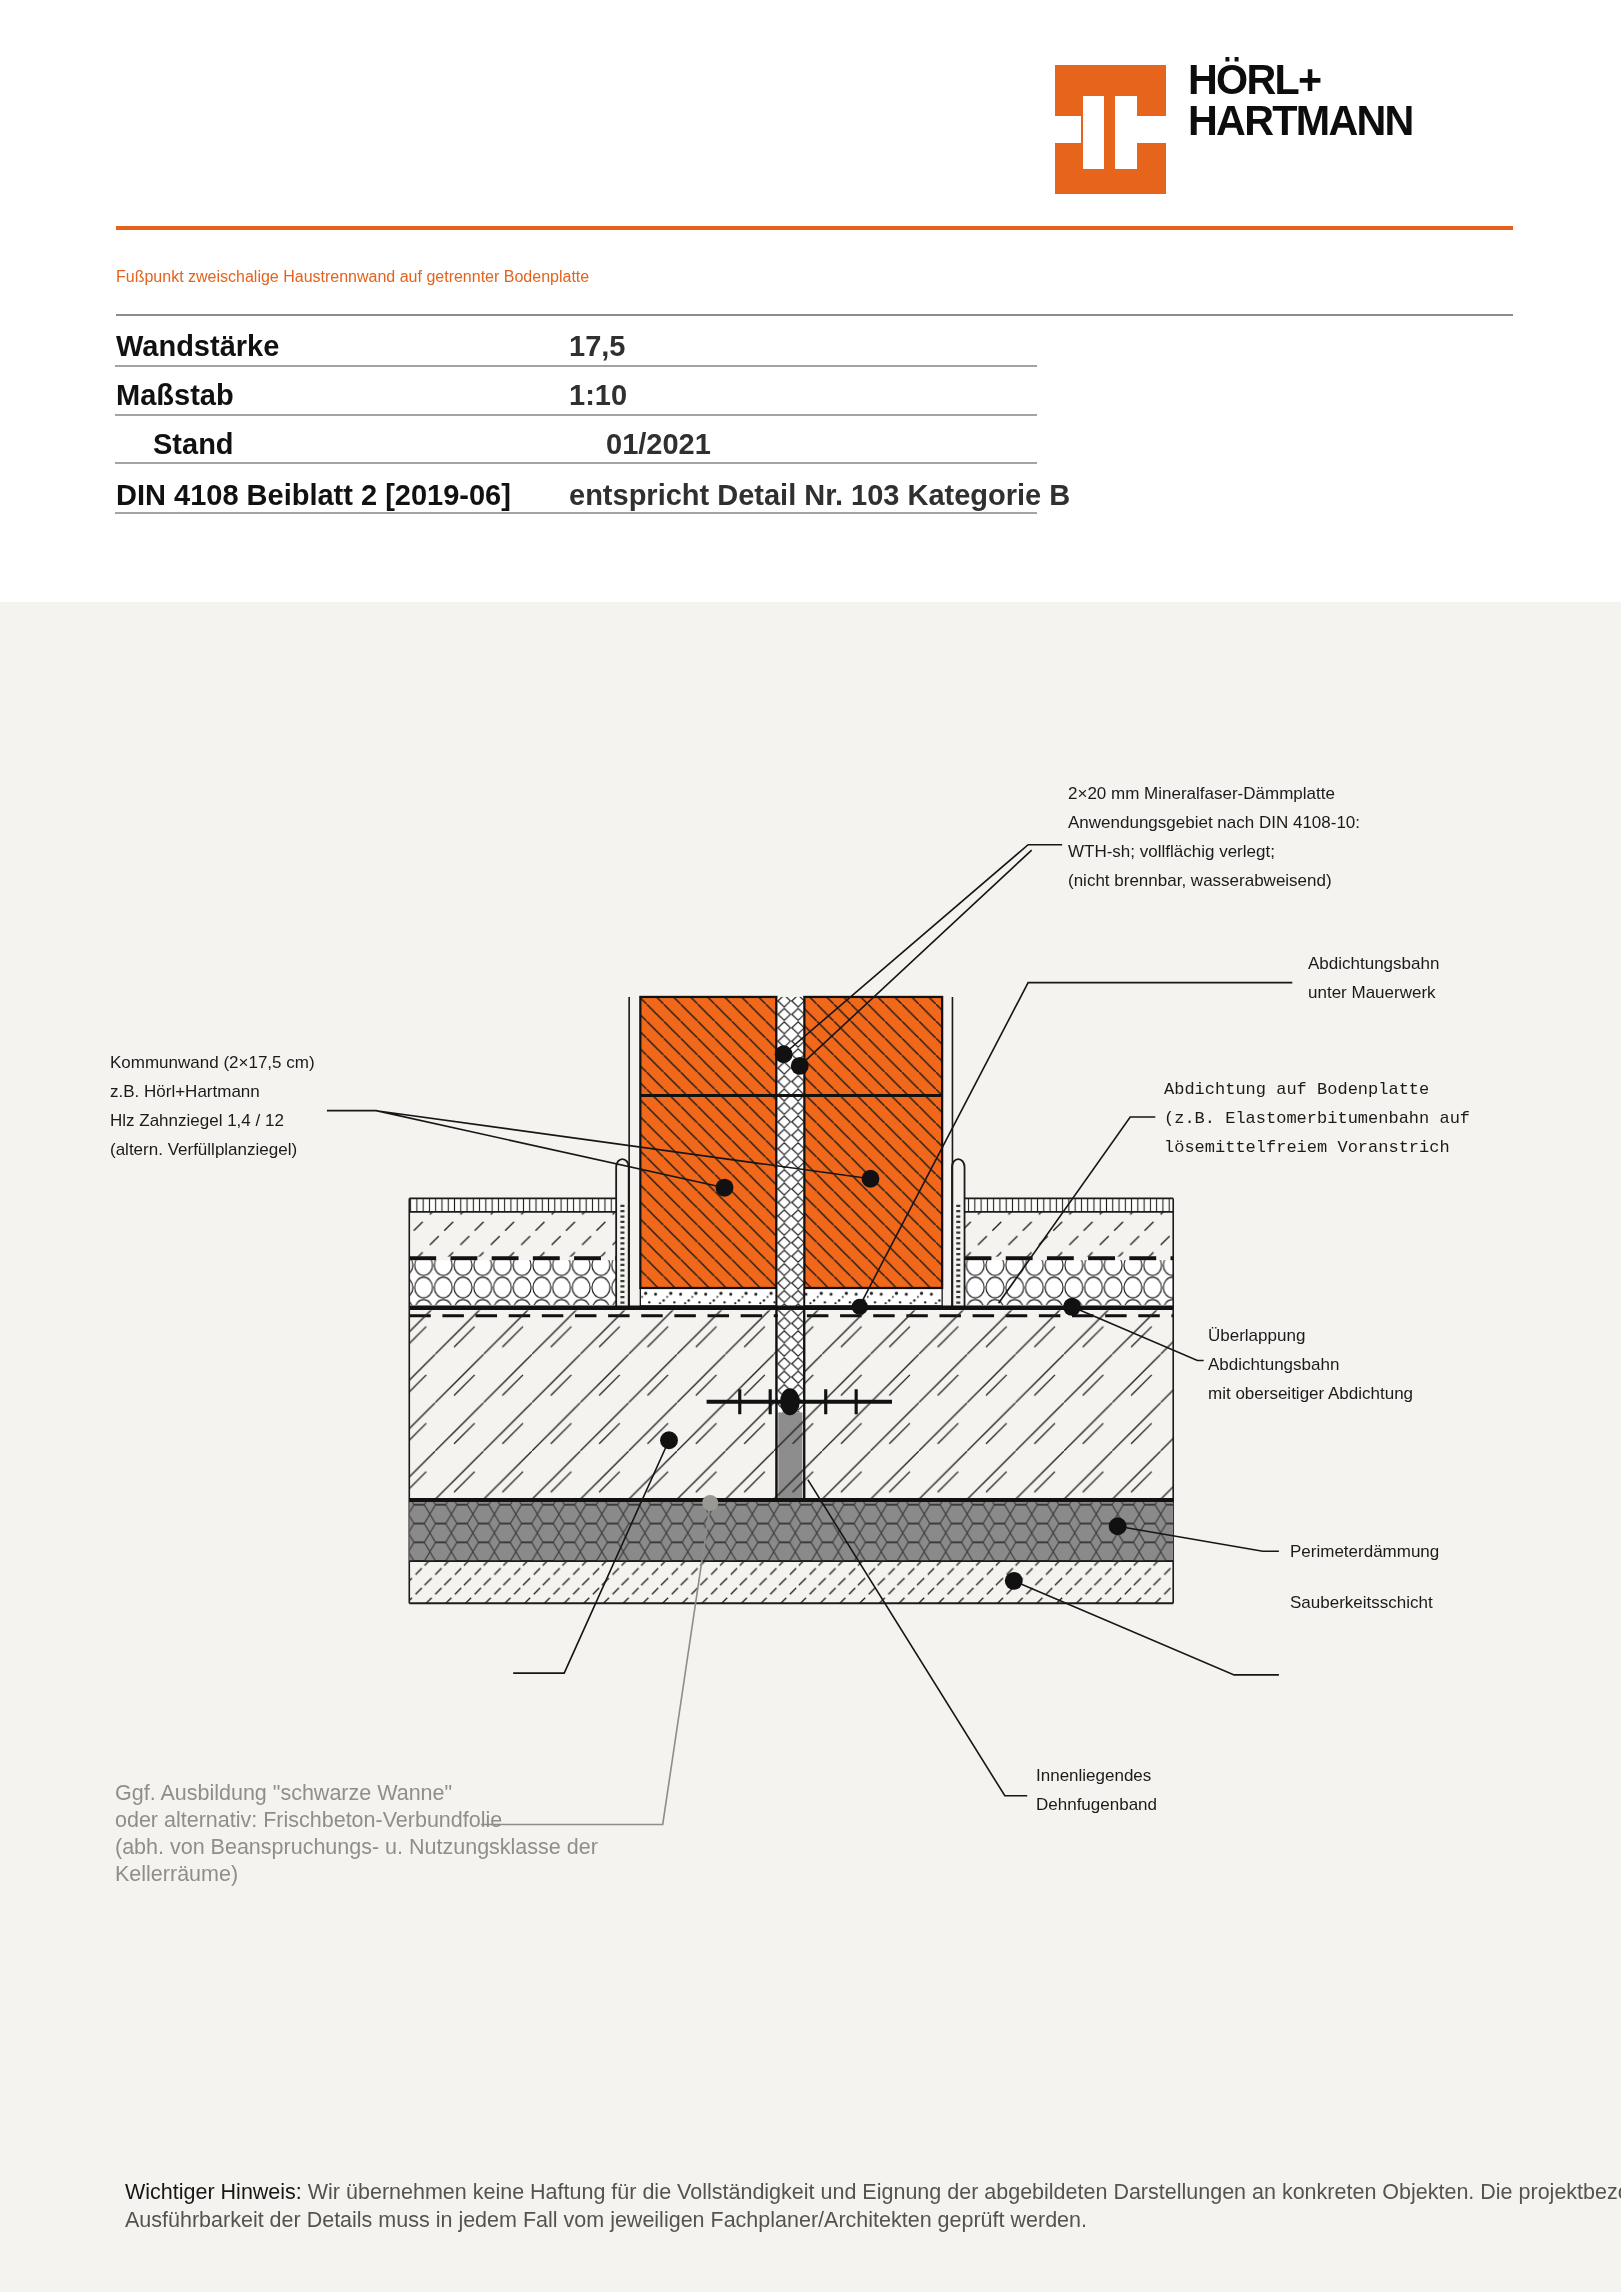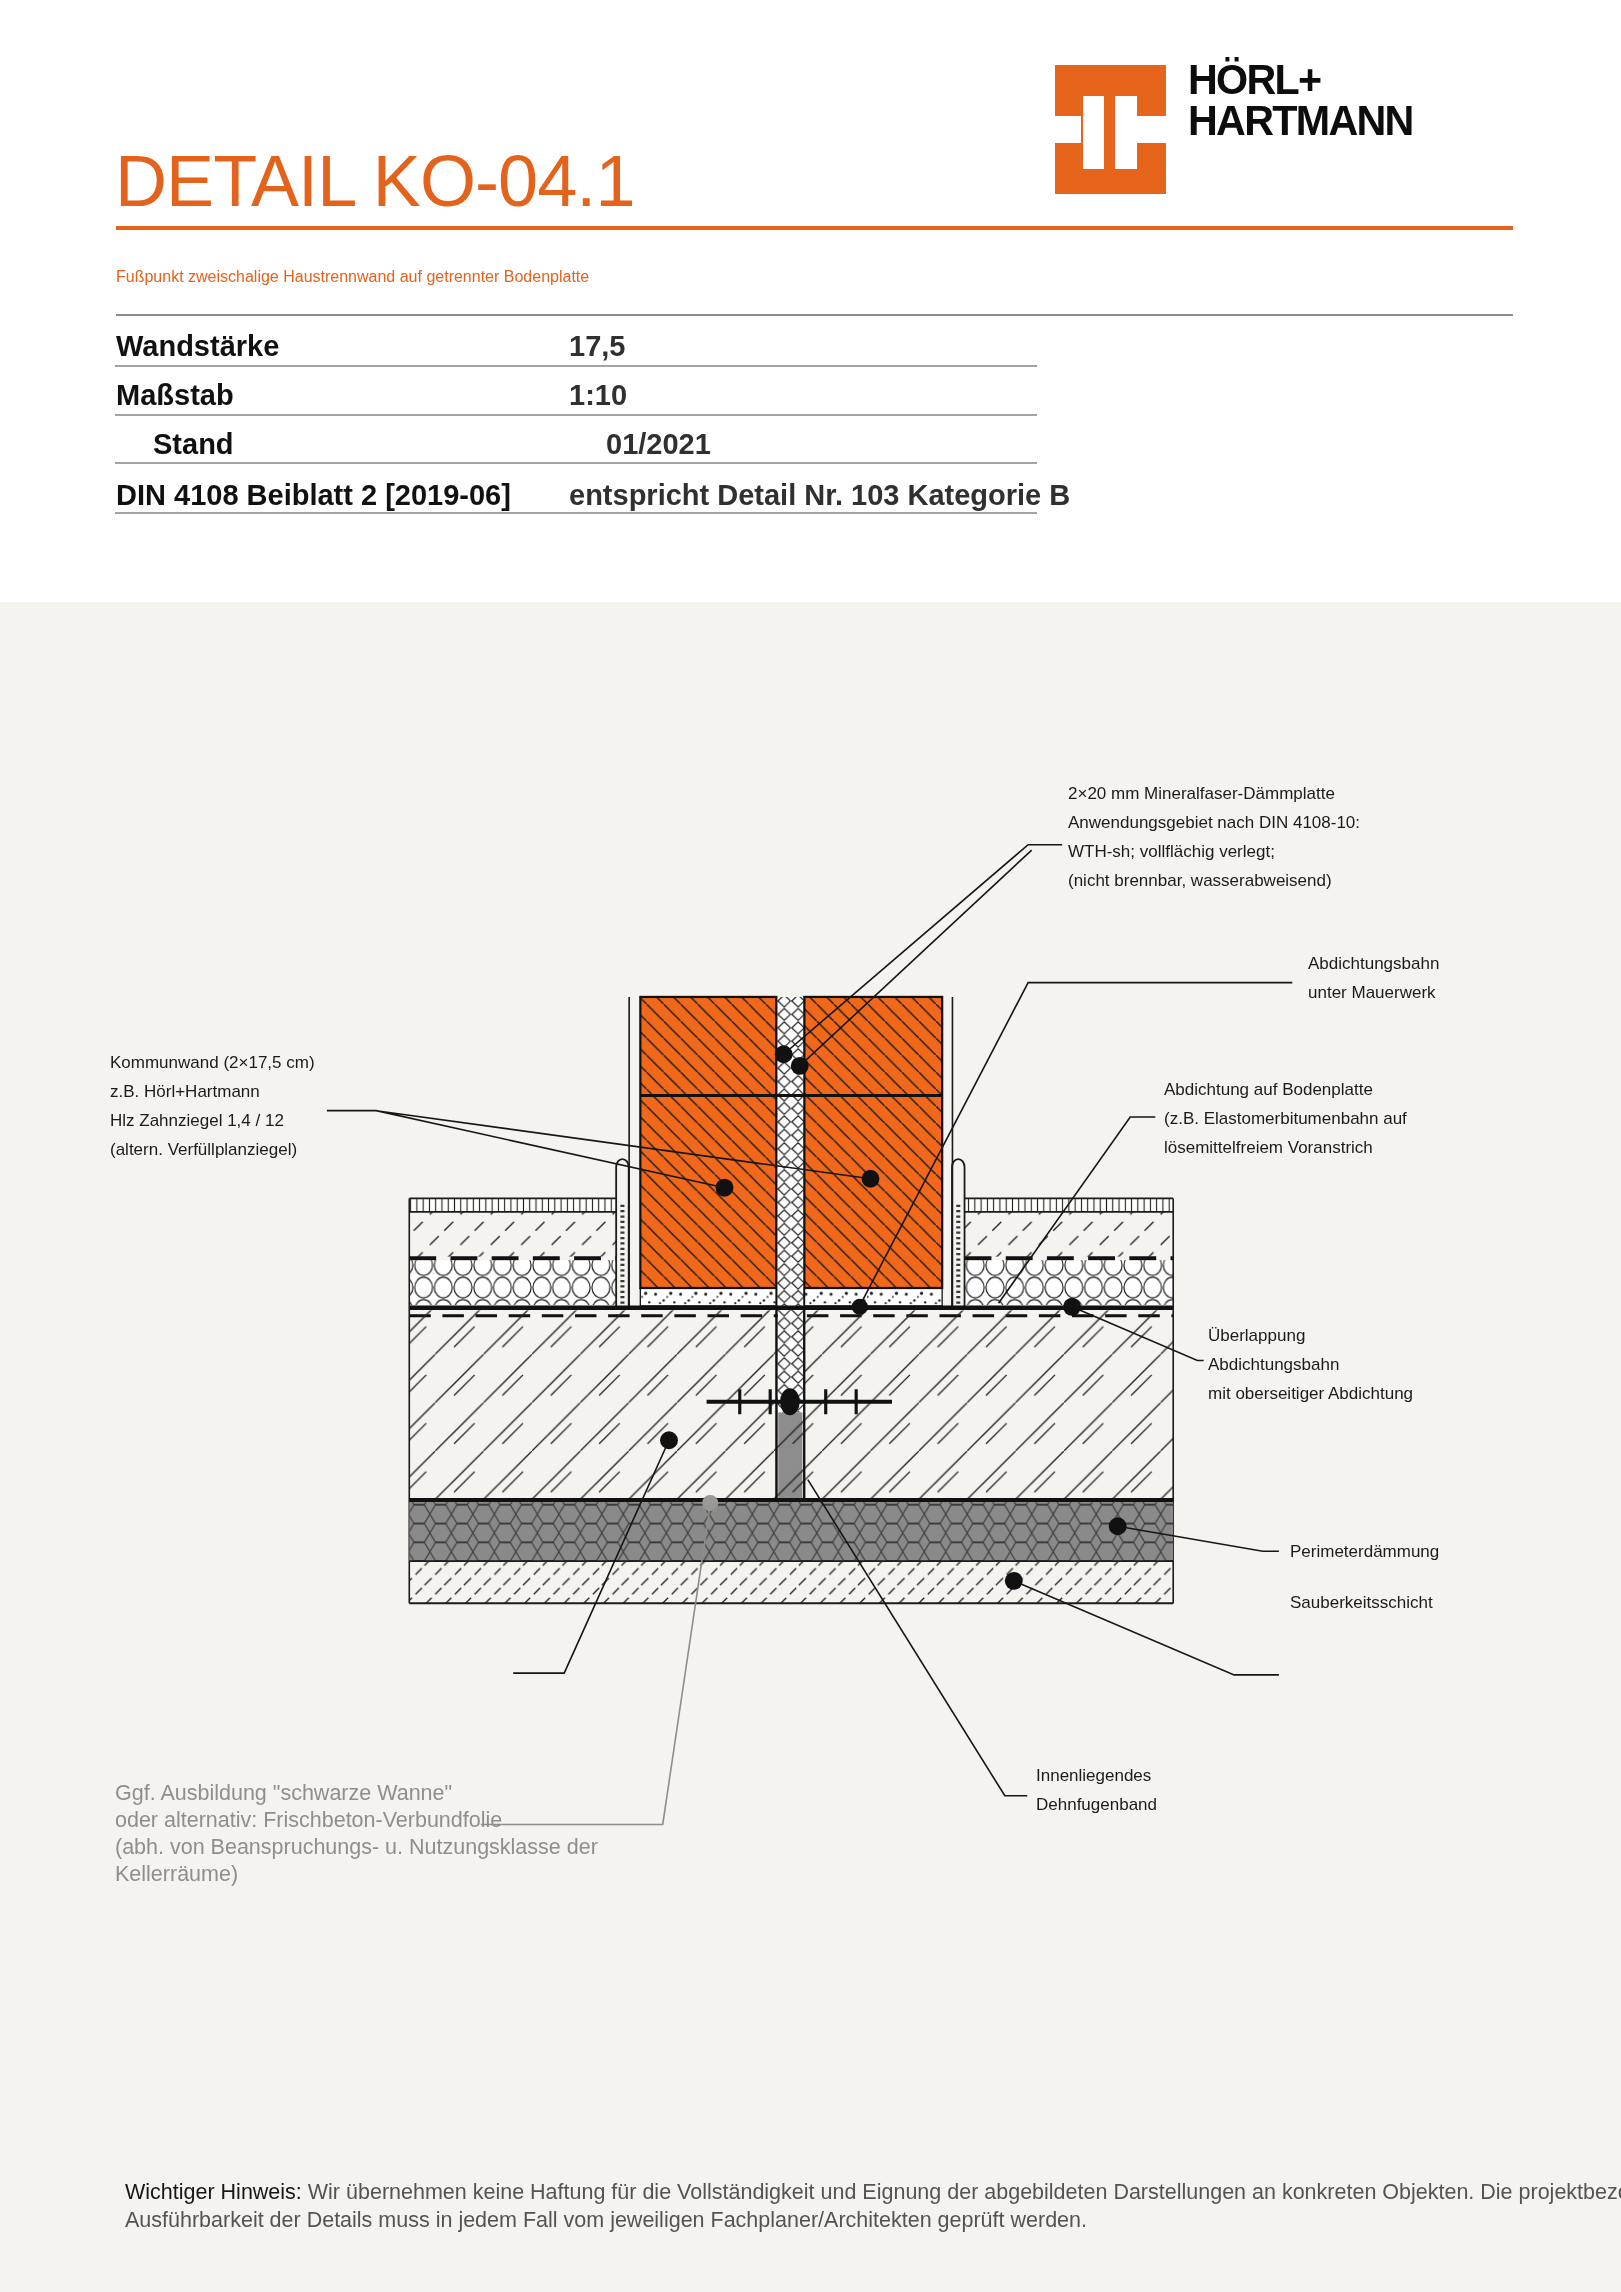--- a/index.html
+++ b/index.html
@@ -53,21 +53,20 @@
 
   svg.draw{position:absolute;left:0;top:0;pointer-events:none;}
 </style>
 </head>
 <body>
 
 <div class="page">
 
   <div class="panel abs"></div>
 
-  <div class="abs title">DETAIL KO-04.1</div>
 
   <div class="abs logo-mark">
     <div class="logo-cut cut-a"></div>
     <div class="logo-cut cut-b"></div>
     <div class="logo-cut cut-c"></div>
     <div class="logo-cut cut-d"></div>
   </div>
   <div class="abs logo-text">
     <div>HÖRL+</div>
     <div>HARTMANN</div>
@@ -240,21 +239,21 @@
     <div>unter Mauerwerk</div>
   </div>
 
   <div class="ann" style="left:110px;top:1048px;">
     <div>Kommunwand (2×17,5 cm)</div>
     <div>z.B. Hörl+Hartmann</div>
     <div>Hlz Zahnziegel 1,4 / 12</div>
     <div>(altern. Verfüllplanziegel)</div>
   </div>
 
-  <div class="ann" style="left:1164px;top:1075px;">
+  <div class="ann" style="left:1164px;top:1075px;font-family:Liberation Mono, monospace;">
     <div>Abdichtung auf Bodenplatte</div>
     <div>(z.B. Elastomerbitumenbahn auf</div>
     <div>lösemittelfreiem Voranstrich</div>
   </div>
 
   <div class="ann" style="left:1208px;top:1321px;">
     <div>Überlappung</div>
     <div>Abdichtungsbahn</div>
     <div>mit oberseitiger Abdichtung</div>
   </div>

